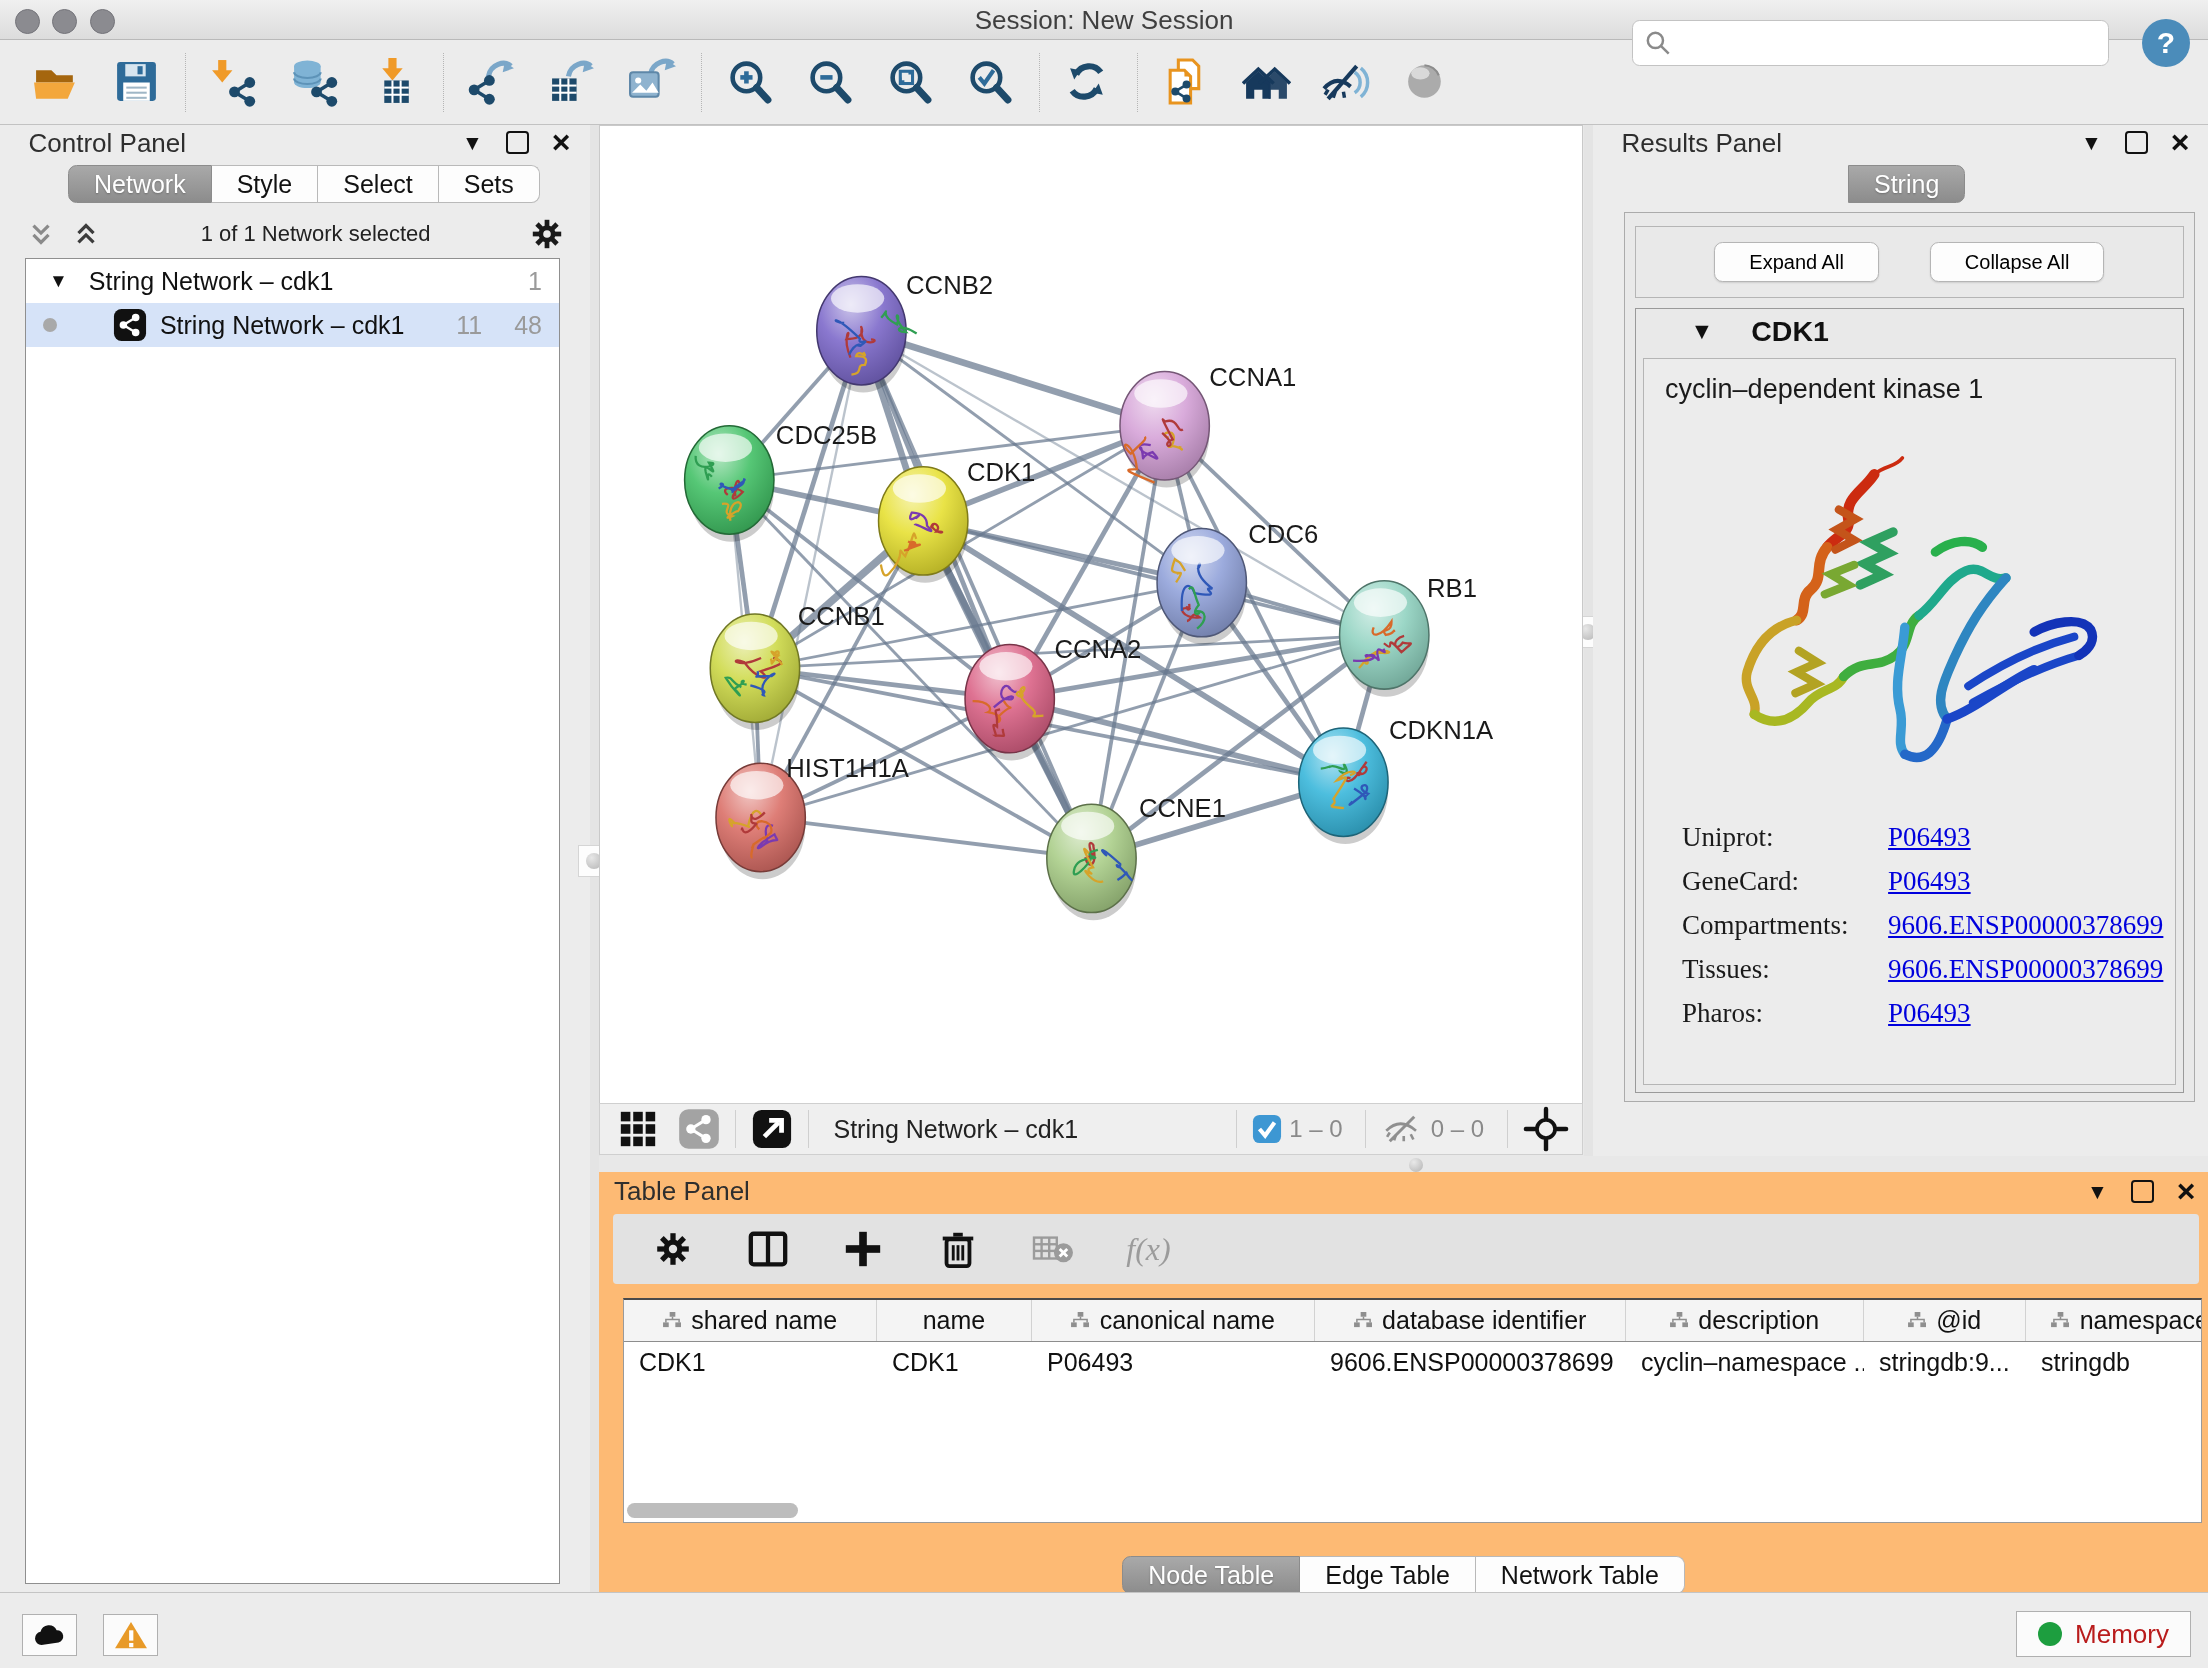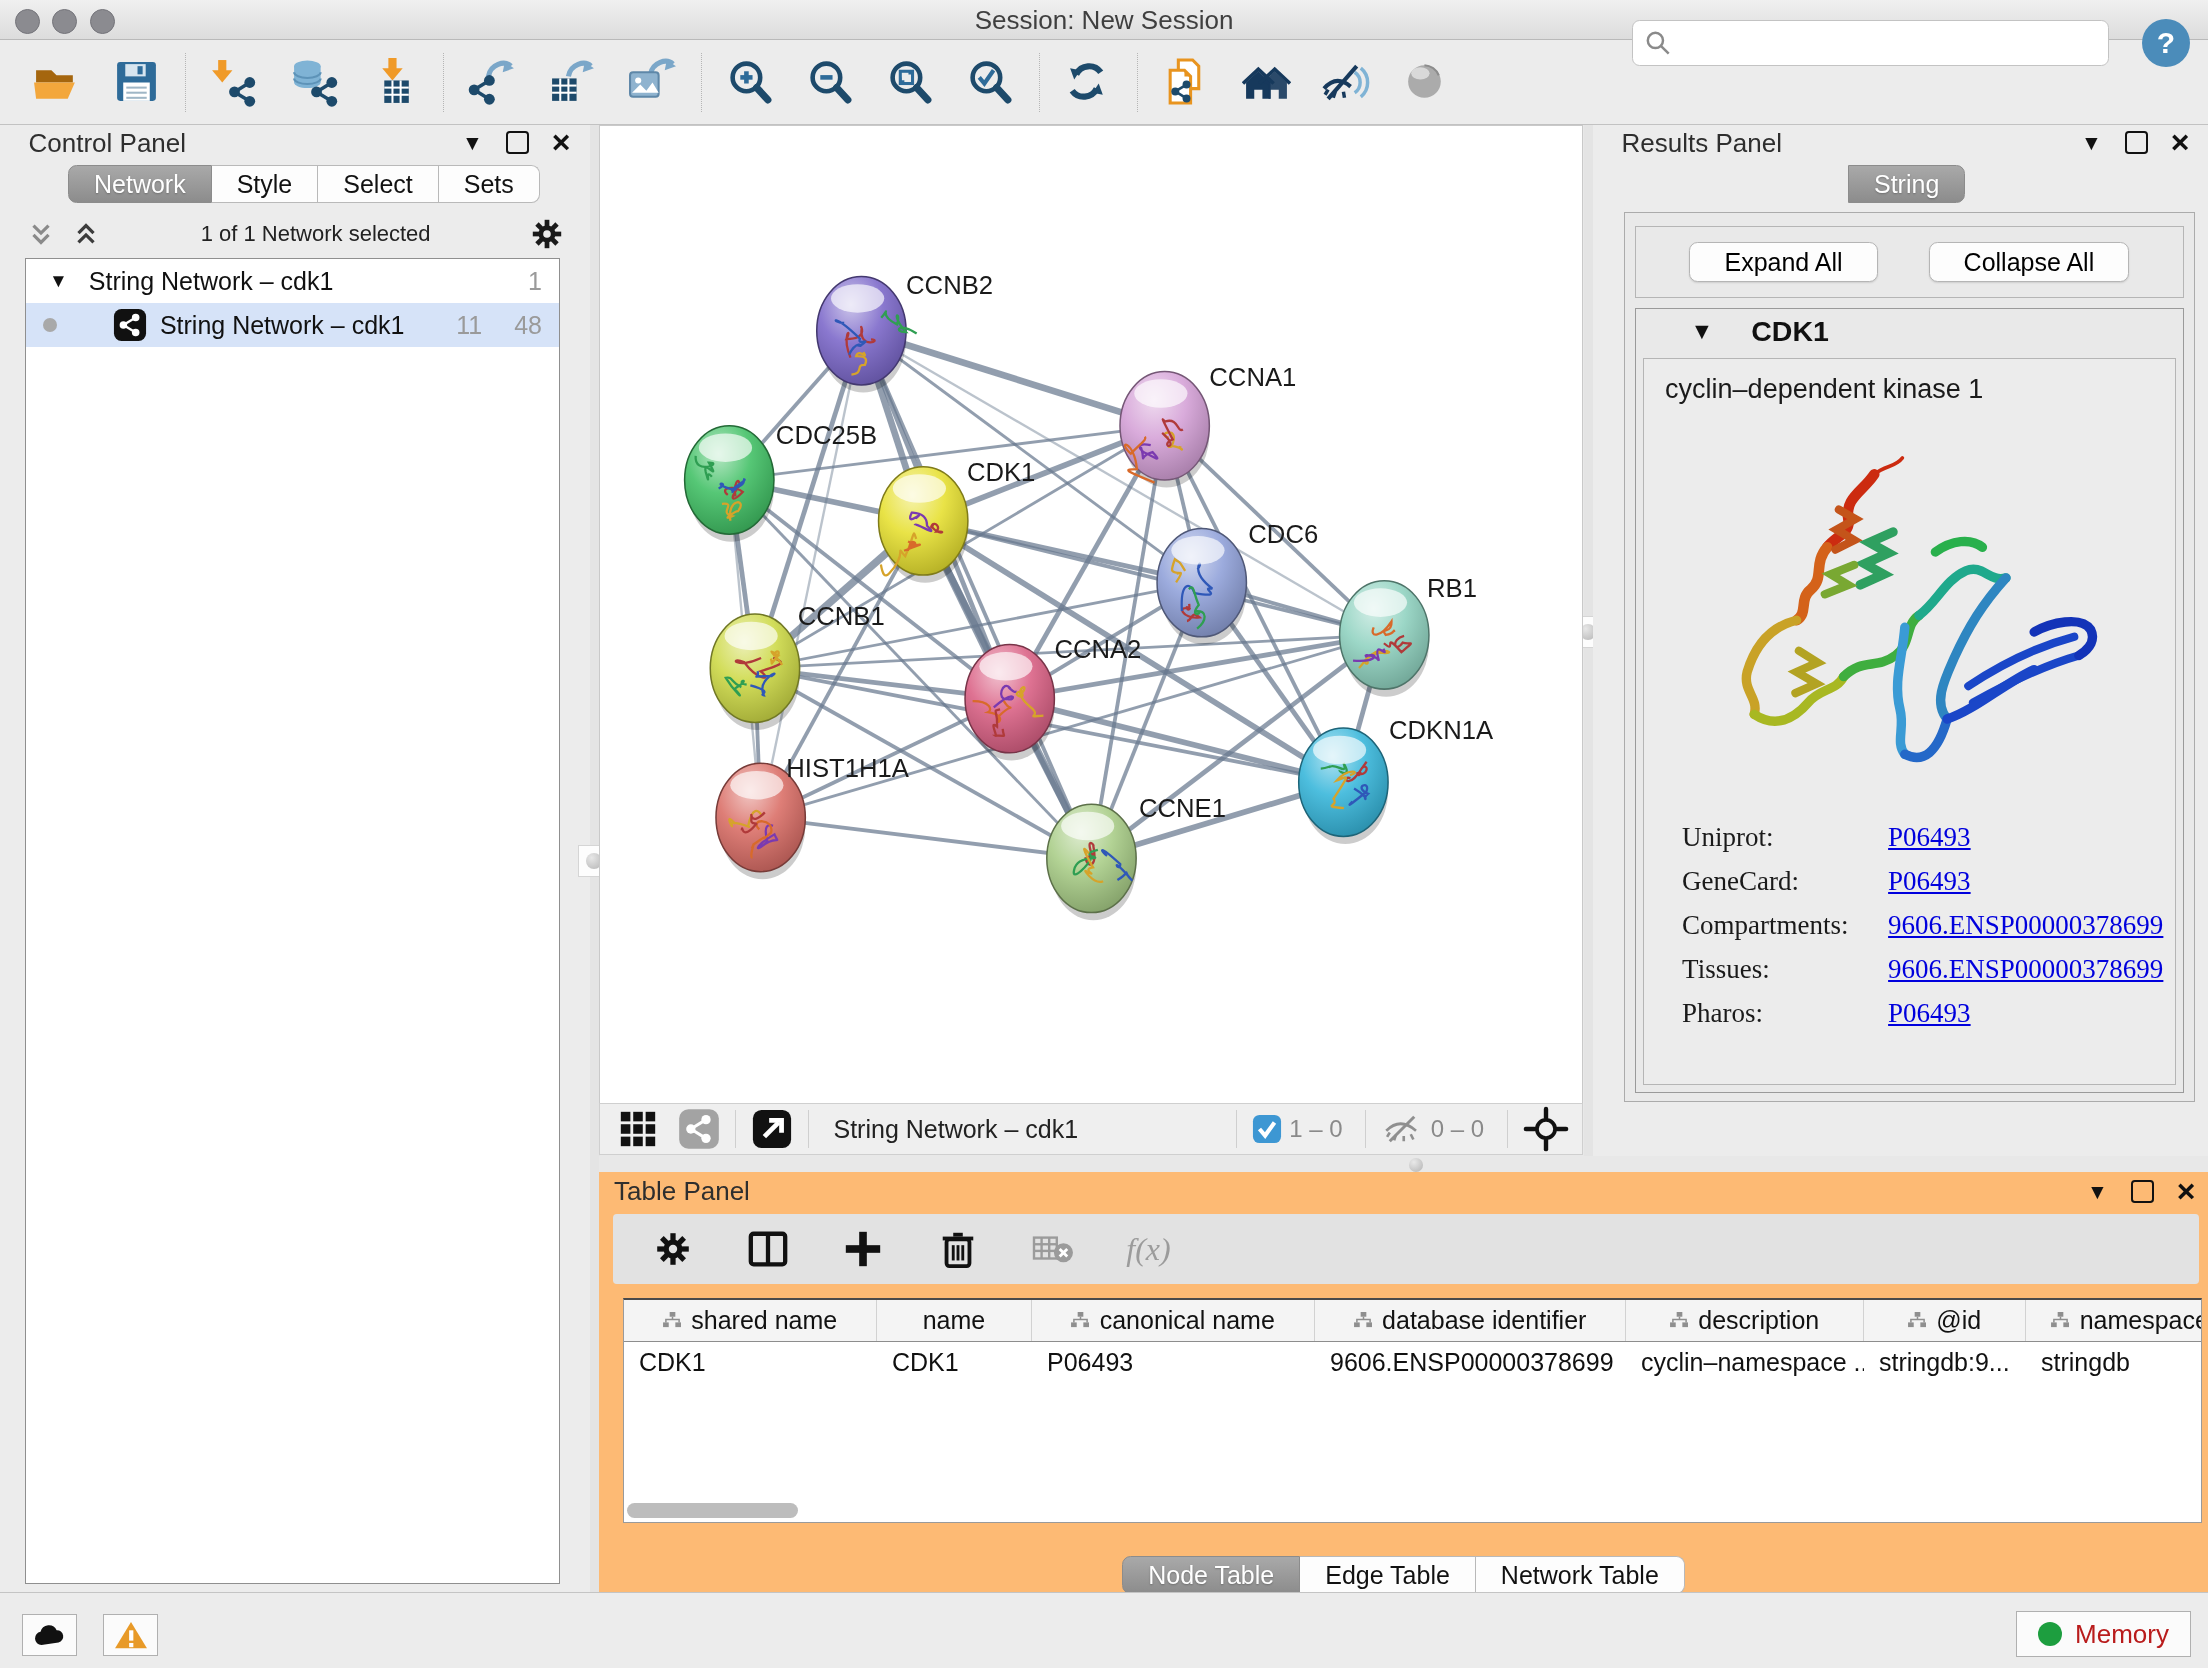--- a/index.html
+++ b/index.html
@@ -45,21 +45,21 @@
   .canvas{position:absolute;left:599px;top:125px;width:984px;height:979px;background:#fff;border:1px solid #c9c9c9;}
   .cfooter{position:absolute;left:599px;top:1103px;width:984px;height:52px;background:#efefef;border:1px solid #cfcfcf;display:flex;align-items:center;}
   .cfooter .sep{width:0;height:38px;border-left:1px solid #cfcfcf;margin:0 15px;}
   .cfooter .nlabel{font-size:25px;color:#222;margin-left:9.5px;}
   .cfooter .cntx{font-size:24px;color:#8a8a8a;margin:0 7.6px;}
   .hsplit{position:absolute;left:599px;top:1156px;width:1609px;height:16px;background:#e8e8e8;}
   
   .rpanel{position:absolute;left:1593px;top:125px;width:615px;height:1031px;background:#ececec;}
   .rbox{position:absolute;left:31px;top:87px;right:13.3px;bottom:54px;background:#e9e9e9;border:1.9px solid #ababab;}
   .rbtns{margin:13.3px 9.5px 0 9.5px;height:72px;border:1.9px solid #b5b5b5;display:flex;align-items:center;justify-content:center;gap:51px;background:#e9e9e9;}
-  .rbtn{height:40px;padding:0 34px;background:#fdfdfd;border:1px solid #b5b5b5;border-radius:8.6px;font-size:25px;display:flex;align-items:center;cursor:pointer;box-shadow:0 1px 1.9px rgba(0,0,0,.12);}
+  .rbtn{height:40px;padding:0 34px;background:#fdfdfd;border:1px solid #b5b5b5;border-radius:8.6px;font-size:20px;display:flex;align-items:center;cursor:pointer;box-shadow:0 1px 1.9px rgba(0,0,0,.12);}
   .rsec{position:absolute;left:9.5px;right:9.5px;top:95px;bottom:7.6px;border:1.9px solid #9a9a9a;background:#e9e9e9;}
   .rsec-head{height:44px;display:flex;align-items:center;font-size:28.5px;font-weight:bold;color:#111;}
   .rsec-head .tri{margin:0 38px 0 55px;font-size:23px;}
   .rcontent{position:absolute;left:7.6px;right:7.6px;top:49px;bottom:7.6px;border:1.9px solid #b5b5b5;background:#ececec;overflow:hidden;}
   .rdesc{font-size:27px;color:#1a1a1a;padding:15px 0 0 21px;}
   .xlinks{font-family:"Liberation Serif",serif;padding-left:23px;}
   .xlinks h3{font-size:27.6px;margin:9.5px 0 13.3px 0;color:#000;}
   .xrow{display:flex;font-size:27px;height:44px;align-items:center;}
   .xrow .xl{width:221px;color:#1a1a1a;padding-left:15px;}
   .xrow a{color:#0000dd;text-decoration:underline;cursor:pointer;}

